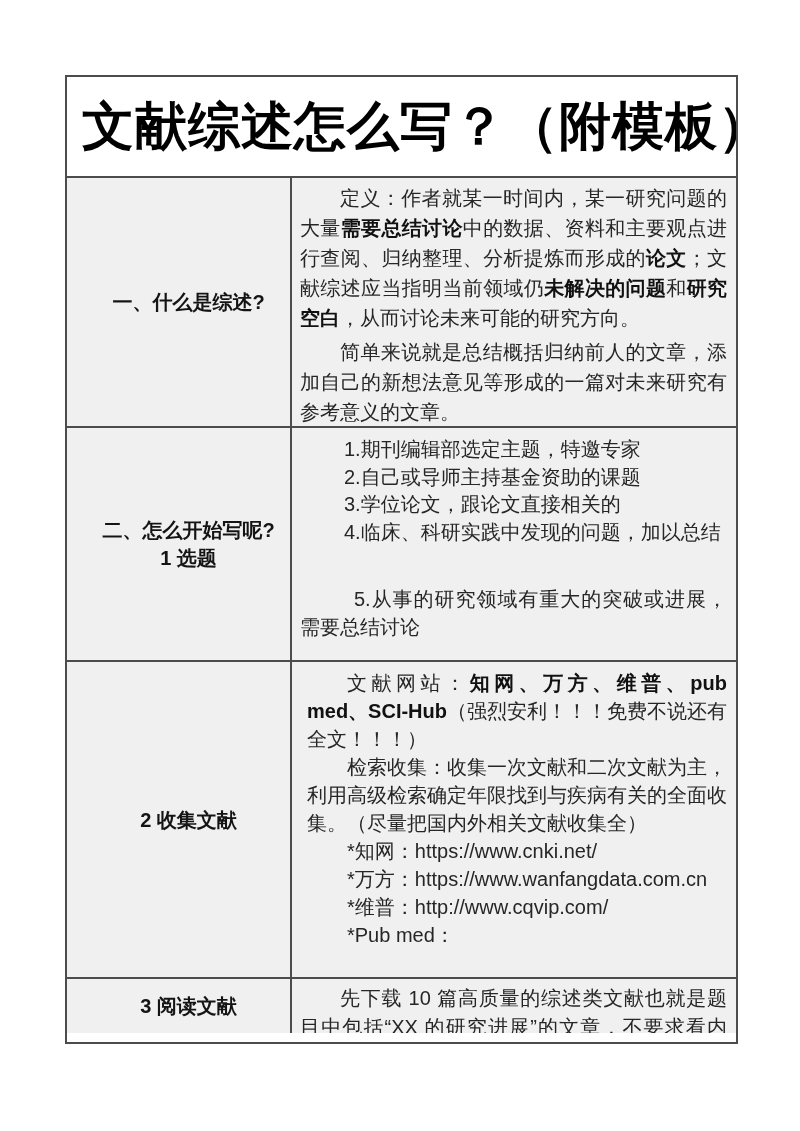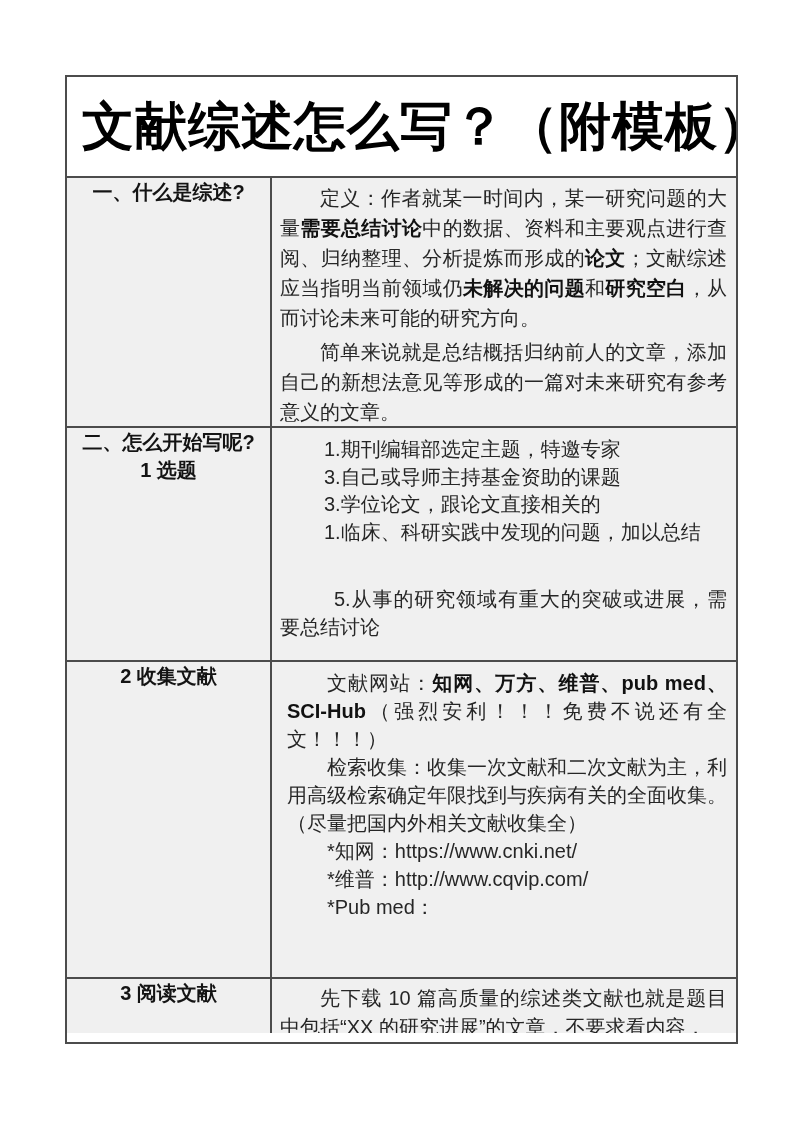--- a/index.html
+++ b/index.html
@@ -38,25 +38,26 @@
   .row {
     display: flex;
     border-bottom: 2px solid var(--border, #4c4c4c);
     background: var(--cell_bg, #f0f0f0);
   }
   .row.last { border-bottom: none; }
   .cell-h {
     width: 205px; flex: 0 0 205px;
     border-right: 2px solid var(--border, #4c4c4c);
     display: flex; flex-direction: column;
-    align-items: center;
+    justify-content: center; align-items: center;
     text-align: center;
     font-weight: bold; font-size: 20px; line-height: 28px;
     color: #141414;
     overflow: hidden;
+    margin-left: 20px;
   }
   .cell-b {
     flex: 1 1 auto;
     overflow: hidden;
     font-size: 20px;
     color: var(--body_text, #262626);
     text-align: justify;
   }
   .cell-b p, .cell-b .line { margin: 0; }
   .r1 { height: 250px; }
@@ -94,36 +95,37 @@
     </div>
   </div>
 
   <div class="row r2">
     <div class="cell-h">
       <div>二、怎么开始写呢?</div>
       <div>1 选题</div>
     </div>
     <div class="cell-b">
       <div class="line list-line">1.期刊编辑部选定主题，特邀专家</div>
-      <div class="line list-line">3.自己或导师主持基金资助的课题</div>
+      <div class="line list-line">2.自己或导师主持基金资助的课题</div>
       <div class="line list-line">3.学位论文，跟论文直接相关的</div>
-      <div class="line list-line">1.临床、科研实践中发现的问题，加以总结</div>
+      <div class="line list-line">4.临床、科研实践中发现的问题，加以总结</div>
       <div class="line list-line indent-more">5.从事的研究领域有重大的突破或进展，需要总结讨论</div>
       <div class="line list-line indent-more">7.新的病种、诊断、技术或治疗方法</div>
     </div>
   </div>
 
   <div class="row r3">
     <div class="cell-h">
       <div>2 收集文献</div>
     </div>
     <div class="cell-b">
       <p><span>文献网站：</span><b>知网、万方、维普、pub med、SCI-Hub</b><span>（强烈安利！！！免费不说还有全文！！！）</span></p>
       <p><span>检索收集：收集一次文献和二次文献为主，利用高级检索确定年限找到与疾病有关的全面收集。（尽量把国内外相关文献收集全）</span></p>
       <div class="line link-line">*知网：https://www.cnki.net/</div>
+      <div class="line link-line">*万方：https://www.wanfangdata.com.cn</div>
       <div class="line link-line">*维普：http://www.cqvip.com/</div>
       <div class="line link-line">*Pub med：</div>
 
     </div>
   </div>
 
   <div class="row r4 last">
     <div class="cell-h">
       <div>3 阅读文献</div>
     </div>

